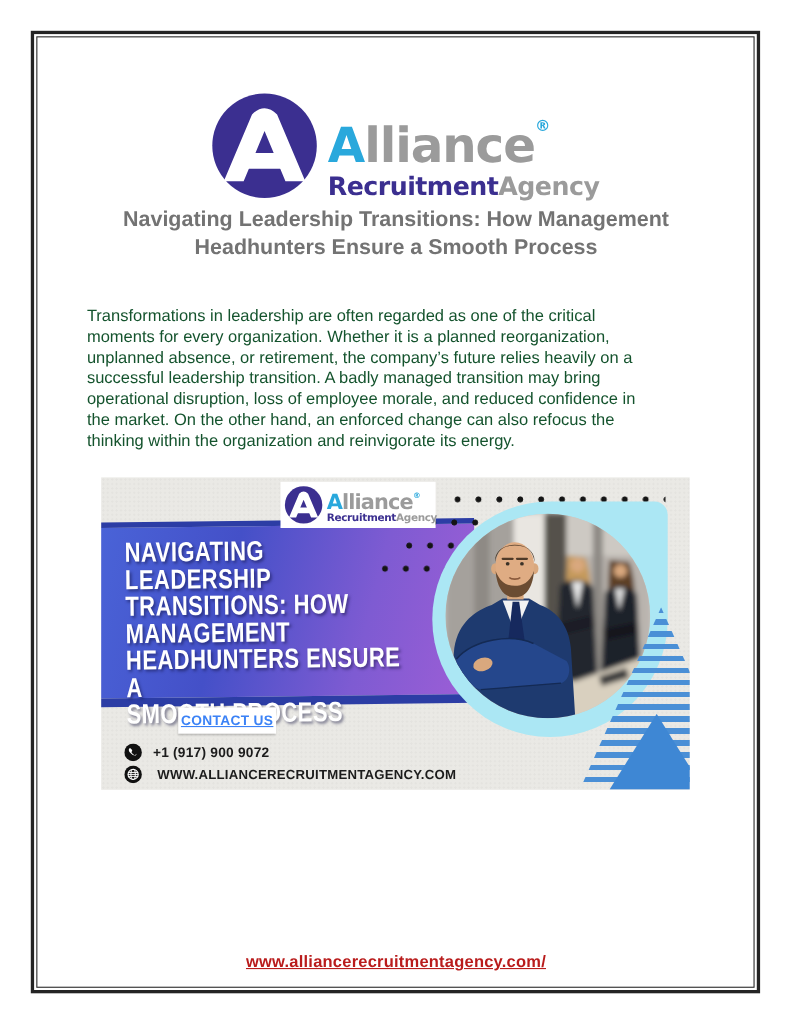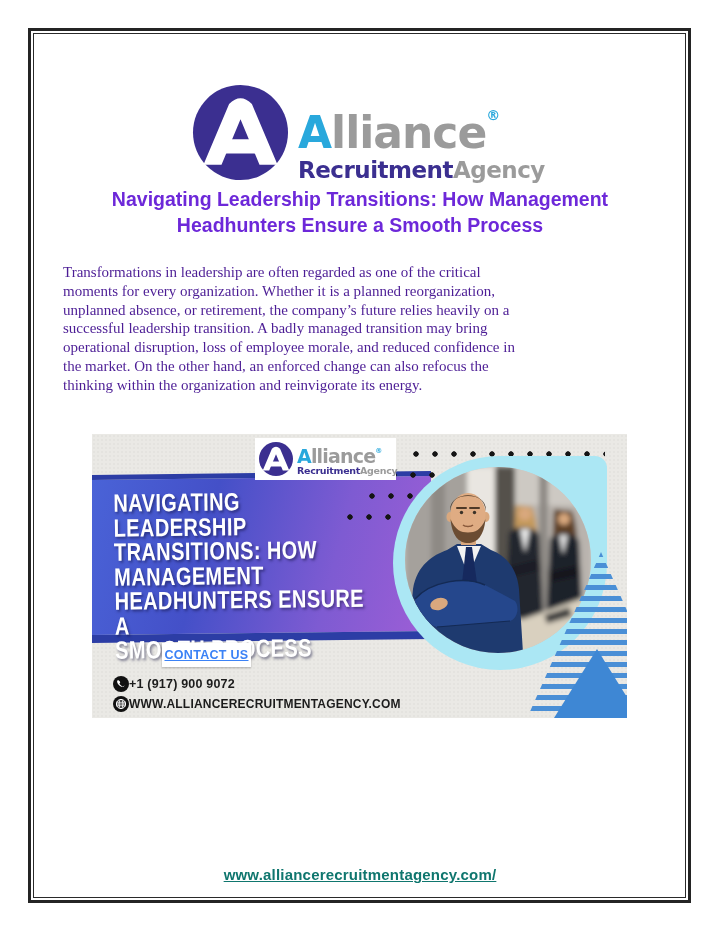--- a/index.html
+++ b/index.html
@@ -18,24 +18,24 @@
   .brand{font-size:44px;line-height:48px;letter-spacing:-1px;white-space:nowrap;}
   .brand .first{color:#29a8dc;}
   .brand .rest{color:#9b9b9b;}
   .brand .reg{color:#29a8dc;font-size:14px;vertical-align:28px;letter-spacing:0;}
   .subbrand{font-size:23px;line-height:24px;letter-spacing:-0.5px;margin-top:1px;white-space:nowrap;}
   .subbrand .bold-part{color:#3b2f90;}
   .subbrand .light-part{color:#9b9b9b;}
 
   
   .doc-heading{position:absolute;left:40px;top:186px;width:640px;margin:0;
-               font-size:19.5px;line-height:26px;font-weight:bold;color:#6d28d9;
+               font-size:19.5px;line-height:26px;font-weight:bold;color:#737373;
                text-align:center;white-space:pre-line;}
-  .para{position:absolute;left:63px;width:600px;margin:0;
-        font-family:Liberation Serif, serif;color:#4c1d95;font-size:15px;
+  .para{position:absolute;left:63px;width:600px;margin:16px;
+        font-family:Liberation Sans, sans-serif;color:#14532d;font-size:15px;
         white-space:pre-line;}
   .para-1{top:263px;line-height:18.8px;}
   .para-2{top:757px;line-height:29.6px;}
 
   
   .banner{position:absolute;left:92px;top:434px;width:535px;height:284px;
           background:#eae9e5;overflow:hidden;
           background-image:radial-gradient(rgba(0,0,0,0.028) 1px,transparent 1px);
           background-size:4px 4px;}
   .band{position:absolute;left:-6px;top:39px;width:346px;height:155px;
@@ -71,28 +71,28 @@
   .mini-brand .reg{color:#29a8dc;font-size:7px;vertical-align:10px;}
   .mini-sub{font-size:9.5px;line-height:10px;letter-spacing:-0.3px;white-space:nowrap;}
   .mini-sub .bold-part{color:#3b2f90;} .mini-sub .light-part{color:#9b9b9b;}
 
   .contact-box{position:absolute;left:70px;top:209px;width:89px;height:24px;background:#fff;
         z-index:6;display:flex;align-items:center;justify-content:center;
         box-shadow:0 1px 2px rgba(0,0,0,0.25);cursor:pointer;}
   .contact-box span{font-size:12.5px;font-weight:bold;color:#3b82f6;text-decoration:underline;
         letter-spacing:0.3px;}
   .contact-row{position:absolute;left:21px;z-index:6;display:flex;align-items:center;}
-  .row-phone{top:242px;}
-  .row-web{top:262px;}
+  .row-phone{top:242px;gap:10px;}
+  .row-web{top:262px;gap:14px;}
   .contact-row .txt{font-size:12.5px;font-weight:bold;color:#1c1c1c;letter-spacing:0.2px;white-space:nowrap;}
   .row-web .txt{font-size:12px;}
 
   
   .footer-wrap{position:absolute;left:0;top:866px;width:720px;text-align:center;}
-  .footer-link{font-size:15px;font-weight:bold;color:#0f766e;text-decoration:underline;
+  .footer-link{font-size:15px;font-weight:bold;color:#b91c1c;text-decoration:underline;
         letter-spacing:0.2px;cursor:pointer;}
 </style>
 </head>
 <body>
 
 <div class="page">
   <div class="frame-outer">
     <div class="frame-inner"></div>
   </div>
 

